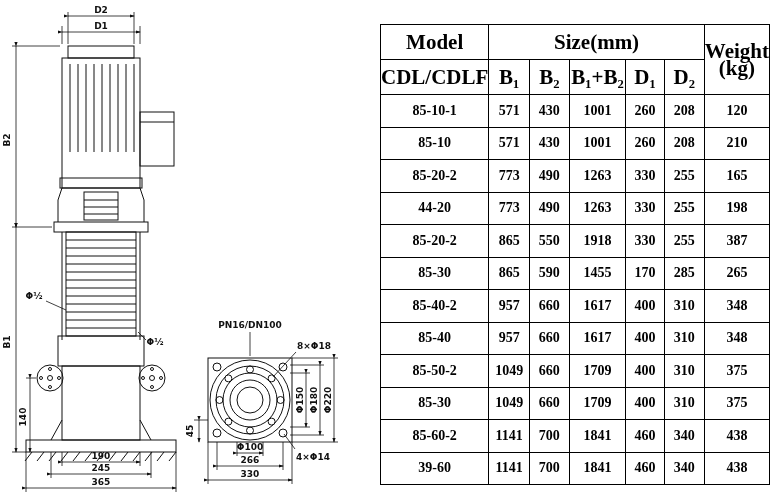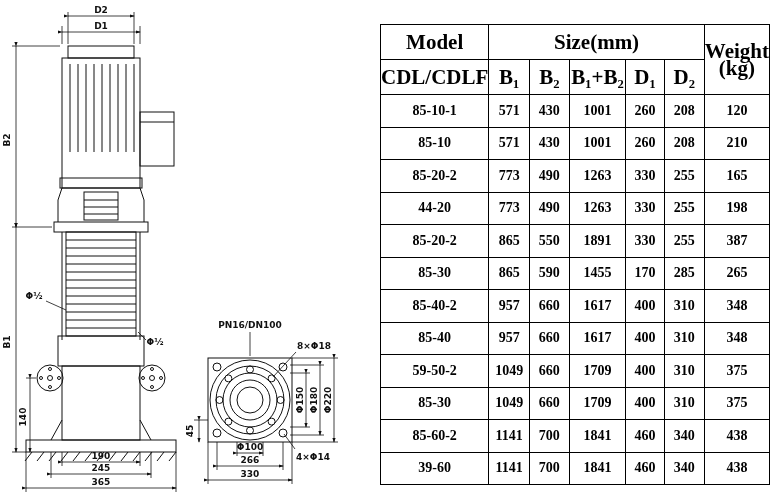--- a/index.html
+++ b/index.html
@@ -235,21 +235,21 @@
       <td>1263</td>
       <td>330</td>
       <td>255</td>
       <td>198</td>
     </tr>
 
     <tr>
       <td>85-20-2</td>
       <td>865</td>
       <td>550</td>
-      <td>1891</td>
+      <td>1918</td>
       <td>330</td>
       <td>255</td>
       <td>387</td>
     </tr>
 
     <tr>
       <td>85-30</td>
       <td>865</td>
       <td>590</td>
       <td>1455</td>
@@ -272,21 +272,21 @@
       <td>85-40</td>
       <td>957</td>
       <td>660</td>
       <td>1617</td>
       <td>400</td>
       <td>310</td>
       <td>348</td>
     </tr>
 
     <tr>
-      <td>59-50-2</td>
+      <td>85-50-2</td>
       <td>1049</td>
       <td>660</td>
       <td>1709</td>
       <td>400</td>
       <td>310</td>
       <td>375</td>
     </tr>
 
     <tr>
       <td>85-30</td>

